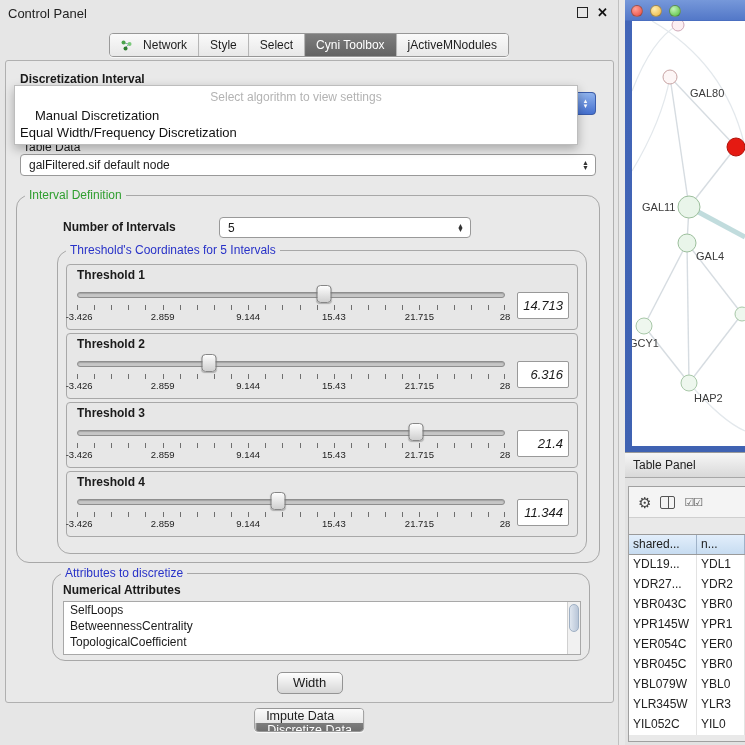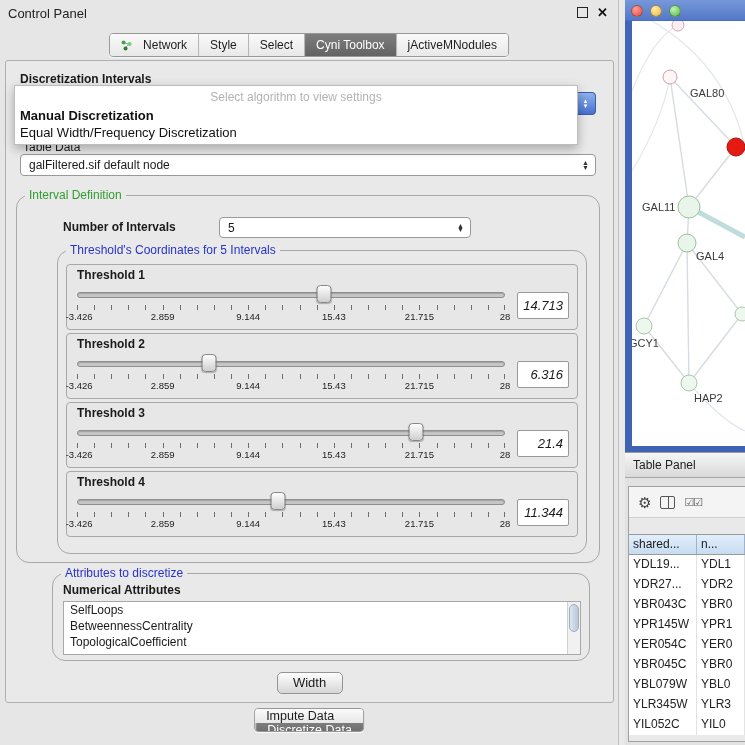--- a/index.html
+++ b/index.html
@@ -22,21 +22,21 @@
 
   .cp-content{position:absolute;left:5px;top:60px;width:607px;height:641px;border:1px solid #b0b0b0;border-radius:3px;background:#e9e9e9;}
 
   .algo-title{position:absolute;left:14px;top:11px;font-weight:bold;font-size:12px;}
   .algo-combo{position:absolute;left:14px;top:31px;width:576px;height:23px;background:#fff;border:1px solid #9a9a9a;border-radius:4px;box-sizing:border-box;}
   .combo-cap{position:absolute;right:-1px;top:-1px;width:21px;height:23px;background:linear-gradient(#8fb2ec,#4570cf);border:1px solid #3a5cab;border-radius:0 4px 4px 0;box-sizing:border-box;display:flex;flex-direction:column;align-items:center;justify-content:center;color:#fff;font-size:6px;line-height:5px;}
 
   .algo-popup{position:absolute;left:8px;top:24px;width:562px;background:#fff;border:1px solid #bdbdbd;box-shadow:0 4px 10px rgba(0,0,0,.28);z-index:6;padding-bottom:3px;}
   .popup-hint{text-align:center;color:#b3b3b3;font-size:12px;padding:4px 0 3px;}
   .popup-item{font-size:13px;padding:1px 5px;color:#111;}
-  .popup-item.bold{font-weight:bold;}
+  .popup-item.bold{font-weight:normal;margin-left:15px;}
 
   .td-label{position:absolute;left:17px;top:79px;font-size:12px;}
   .combo{background:#fff;border:1px solid #999;border-radius:4px;box-sizing:border-box;display:flex;align-items:center;padding:0 20px 0 8px;position:absolute;}
   .data-combo{left:14px;top:93px;width:576px;height:22px;}
   .combo-arrows{position:absolute;right:6px;top:50%;transform:translateY(-50%);display:flex;flex-direction:column;align-items:center;font-size:7px;line-height:4.5px;color:#333;}
 
   .groupbox{position:absolute;border:1px solid #a8a8a8;border-radius:13px;}
   .legend{position:absolute;top:-8px;left:8px;background:#e9e9e9;padding:0 4px;font-size:12px;white-space:nowrap;}
   .legend.green{color:#2f9e2f;}
   .legend.blue{color:#2832c8;}
@@ -138,21 +138,21 @@
       <div class="seg-tab selected">
           <span>Cyni Toolbox</span>
         </div>
       <div class="seg-tab">
           <span>jActiveMNodules</span>
         </div>
     </div>
 
     <div class="cp-content">
 
-      <div class="algo-title">Discretization Intervals</div>
+      <div class="algo-title">Discretization Interval</div>
       <div class="algo-combo">
         <span class="combo-cap">
             <span>▲</span>
             <span>▼</span>
           </span>
       </div>
 
       <div class="algo-popup">
         <div class="popup-hint">Select algorithm to view settings</div>
         <div class="popup-item bold">Manual Discretization</div>

